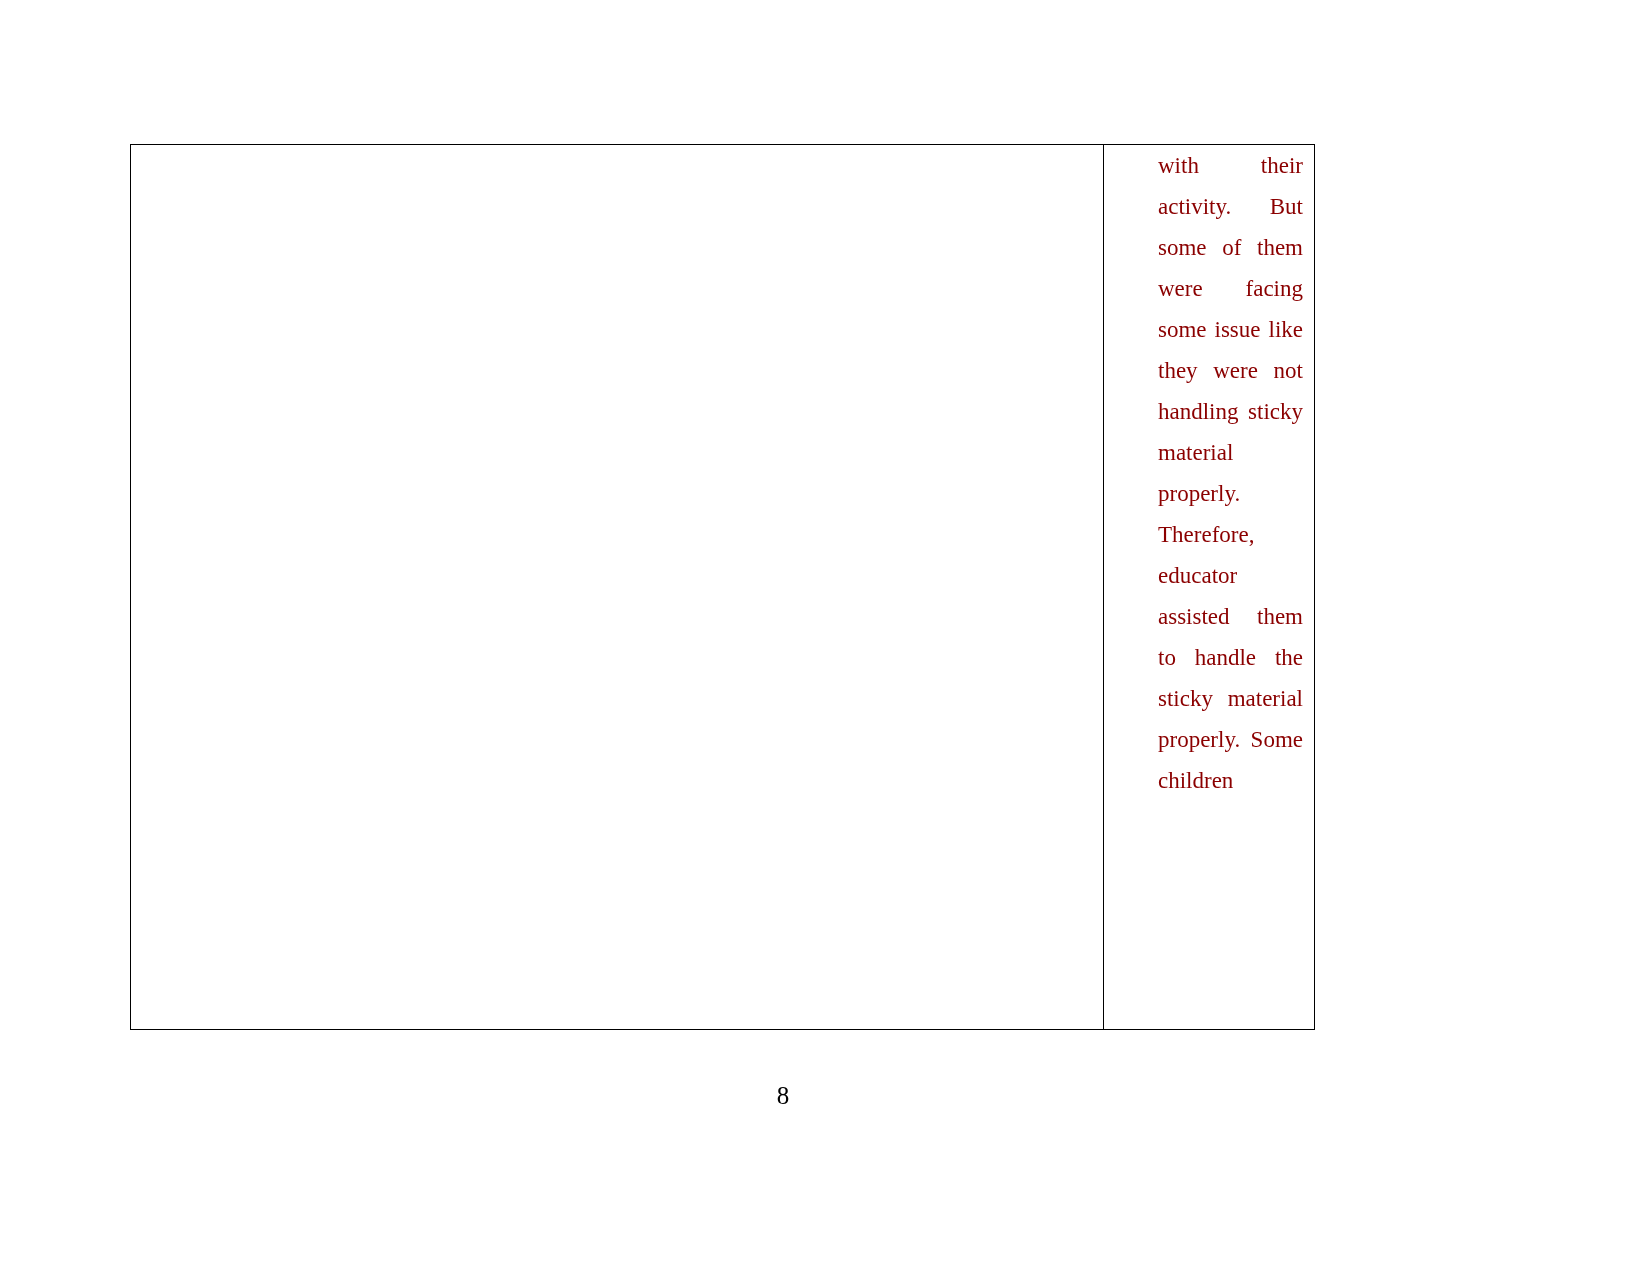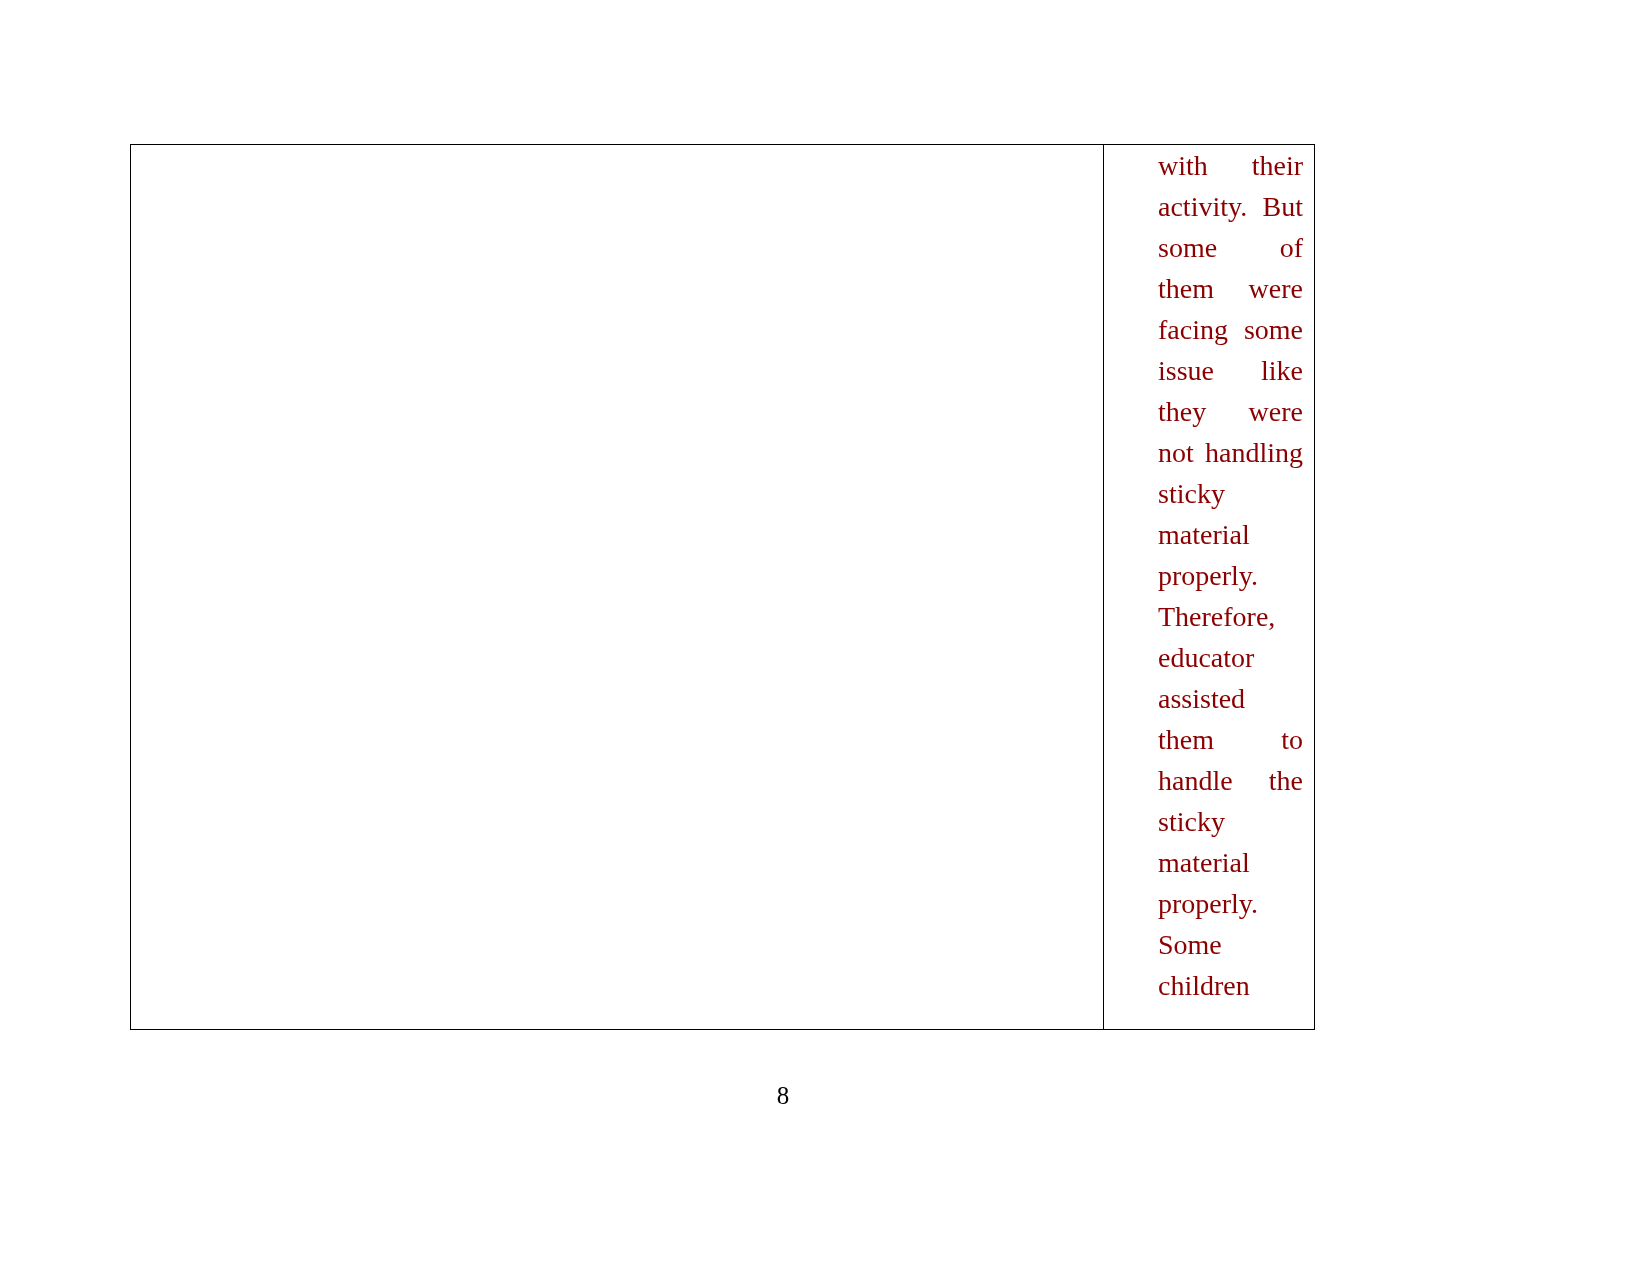--- a/index.html
+++ b/index.html
@@ -49,21 +49,21 @@
   }
 
   .text-flow {
     position: absolute;
     left: 0;
     top: 0;
     width: 210px;
     padding: 0 11px 0 54px;
     box-sizing: border-box;
     color: #8B0000;
-    font-size: 28px;
+    font-size: 23px;
     line-height: 41px;
     text-align: justify;
     text-justify: inter-word;
     font-family: "Liberation Serif", "DejaVu Serif", serif;
   }
   .text-flow p {
     margin: 0;
     text-align: justify;
     text-align-last: left;
   }

